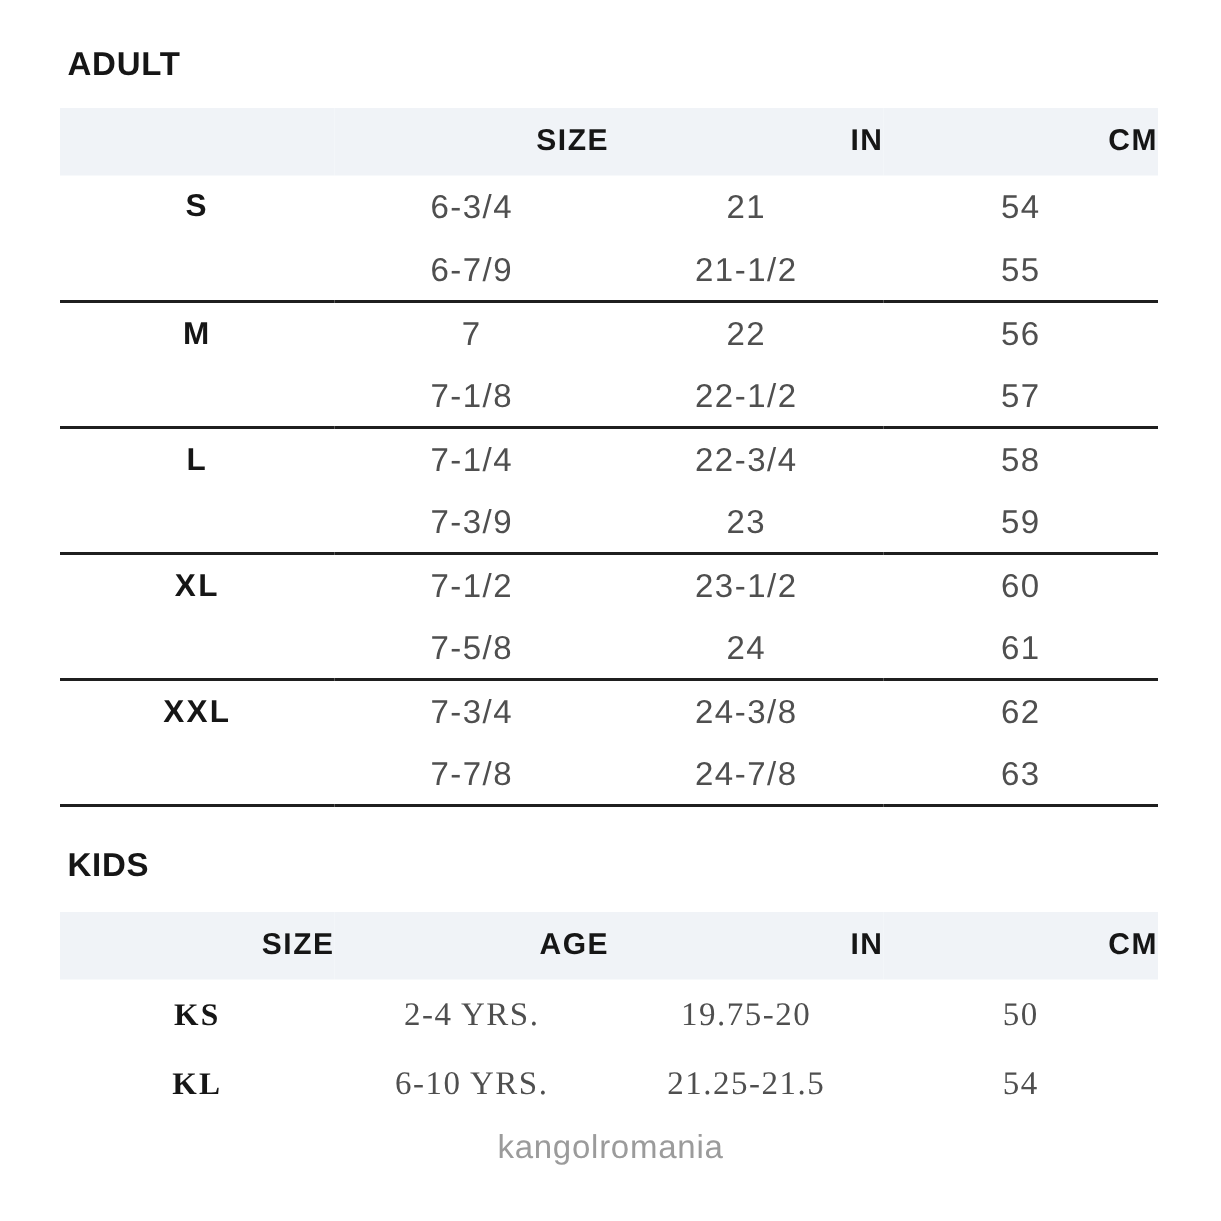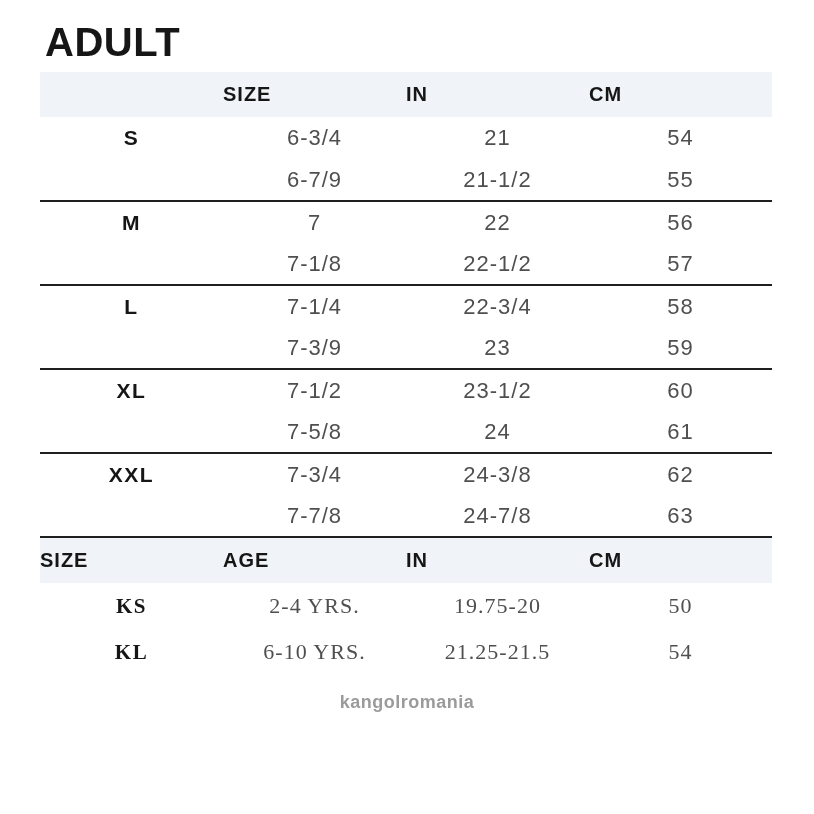--- a/index.html
+++ b/index.html
@@ -19,21 +19,21 @@
   .page{
     position: relative;
     width: 814px;
     height: 814px;
     background: var(--bg);
     overflow: hidden;
   }
   .section-title{
     margin: 0;
     padding-left: 45px;
-    font-size: 40px;
+    font-size: 22px;
     line-height: 33px;
     font-weight: bold;
     letter-spacing: 0.5px;
     color: var(--text-dark);
   }
   .title-adult{ margin-top: 26px; margin-bottom: 13px; }
   .title-kids{ margin-top: 22px; margin-bottom: 15px; }
 
   table.size-table{
     margin-left: 40px;
@@ -41,21 +41,21 @@
     border-collapse: collapse;
     table-layout: fixed;
   }
   table.size-table th{
     background: var(--header-band);
     height: 45px;
     font-size: 20px;
     font-weight: bold;
     letter-spacing: 1px;
     color: var(--text-dark);
-    text-align: left;
+    text-align: right;
     vertical-align: middle;
     padding: 0;
   }
   table.size-table td{
     height: 42px;
     text-align: center;
     vertical-align: middle;
     font-size: 22px;
     letter-spacing: 1px;
     color: var(--text-gray);
@@ -65,27 +65,26 @@
   table.size-table td.label-cell{
     font-weight: bold;
     font-size: 21px;
     letter-spacing: 1.5px;
     color: var(--text-dark);
   }
   table.size-table tr.group-end td{
     border-bottom: 2px solid var(--separator);
   }
   .watermark{
-    margin-top: 17px;
+    margin-top: 7px;
     width: 814px;
     text-align: center;
-    font-size: 18px;
+    font-size: 22px;
     letter-spacing: 0.5px;
     color: var(--watermark-gray);
-    font-weight: bold;
   }
 </style>
 </head>
 <body>
 
 <div class="page">
 
   <h1 class="section-title title-adult">ADULT</h1>
 
   <table class="size-table adult-table">
@@ -154,20 +153,21 @@
         </tr>
         <tr class="group-end">
           <td class="label-cell"></td>
           <td>7-7/8</td>
           <td>24-7/8</td>
           <td>63</td>
         </tr>
       </tbody>
   </table>
 
+  <h1 class="section-title title-kids">KIDS</h1>
 
   <table class="size-table kids-table">
     <thead>
         <tr>
           <th>SIZE</th>
           <th>AGE</th>
           <th>IN</th>
           <th>CM</th>
         </tr>
       </thead>

